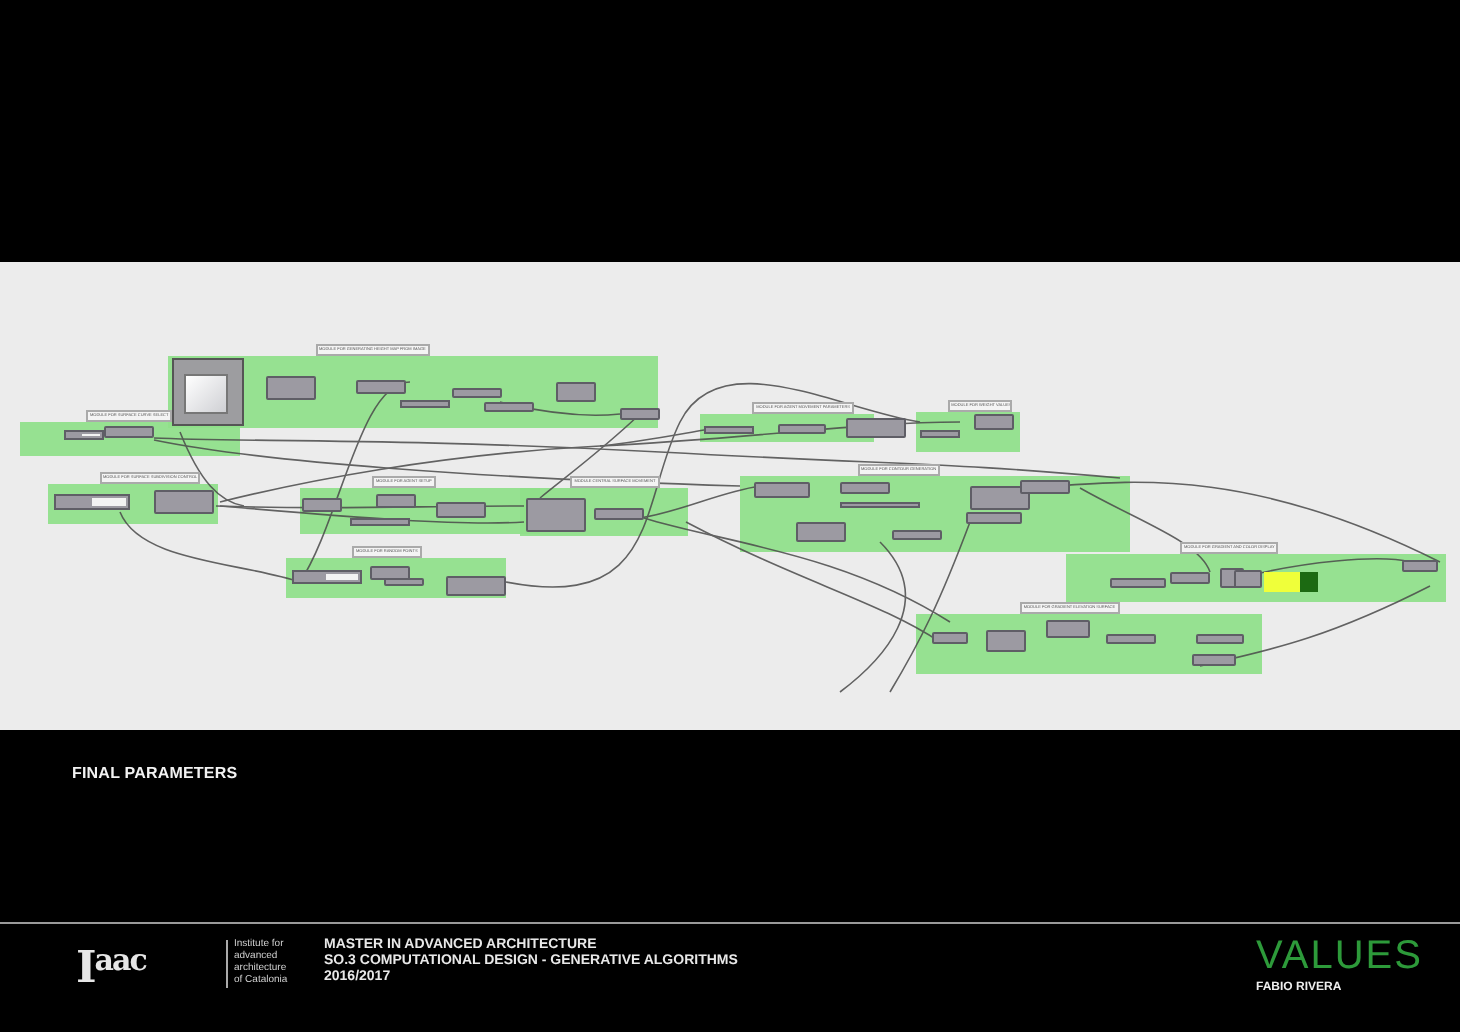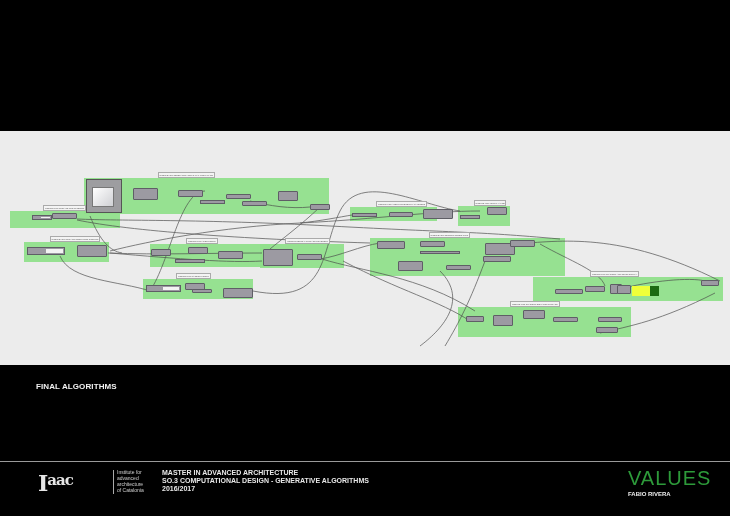--- a/index.html
+++ b/index.html
@@ -137,21 +137,21 @@
     <div class="node" style="left: 466px; top: 185px; width: 18px; height: 6px;"></div>
     <div class="node" style="left: 493px; top: 184px; width: 20px; height: 11px;"></div>
     <div class="node" style="left: 523px; top: 179px; width: 22px; height: 9px;"></div>
     <div class="node" style="left: 553px; top: 186px; width: 25px; height: 5px;"></div>
     <div class="node" style="left: 598px; top: 186px; width: 24px; height: 5px;"></div>
     <div class="node" style="left: 596px; top: 196px; width: 22px; height: 6px;"></div>
     <div class="swatch-y" style="left: 632px; top: 155px; width: 18px; height: 10px;"></div>
     <div class="swatch-g" style="left: 650px; top: 155px; width: 9px; height: 10px;"></div>
   </div>
 
-<div class="title">FINAL ALGORITHMS</div>
+<div class="title">FINAL PARAMETERS</div>
 
 <div class="sep"></div>
 
 <div class="logo"><span>I</span><sup>aac</sup></div>
 <div class="logo-div"></div>
 <div class="inst">
   <div>Institute for</div>
   <div>advanced</div>
   <div>architecture</div>
   <div>of Catalonia</div>

